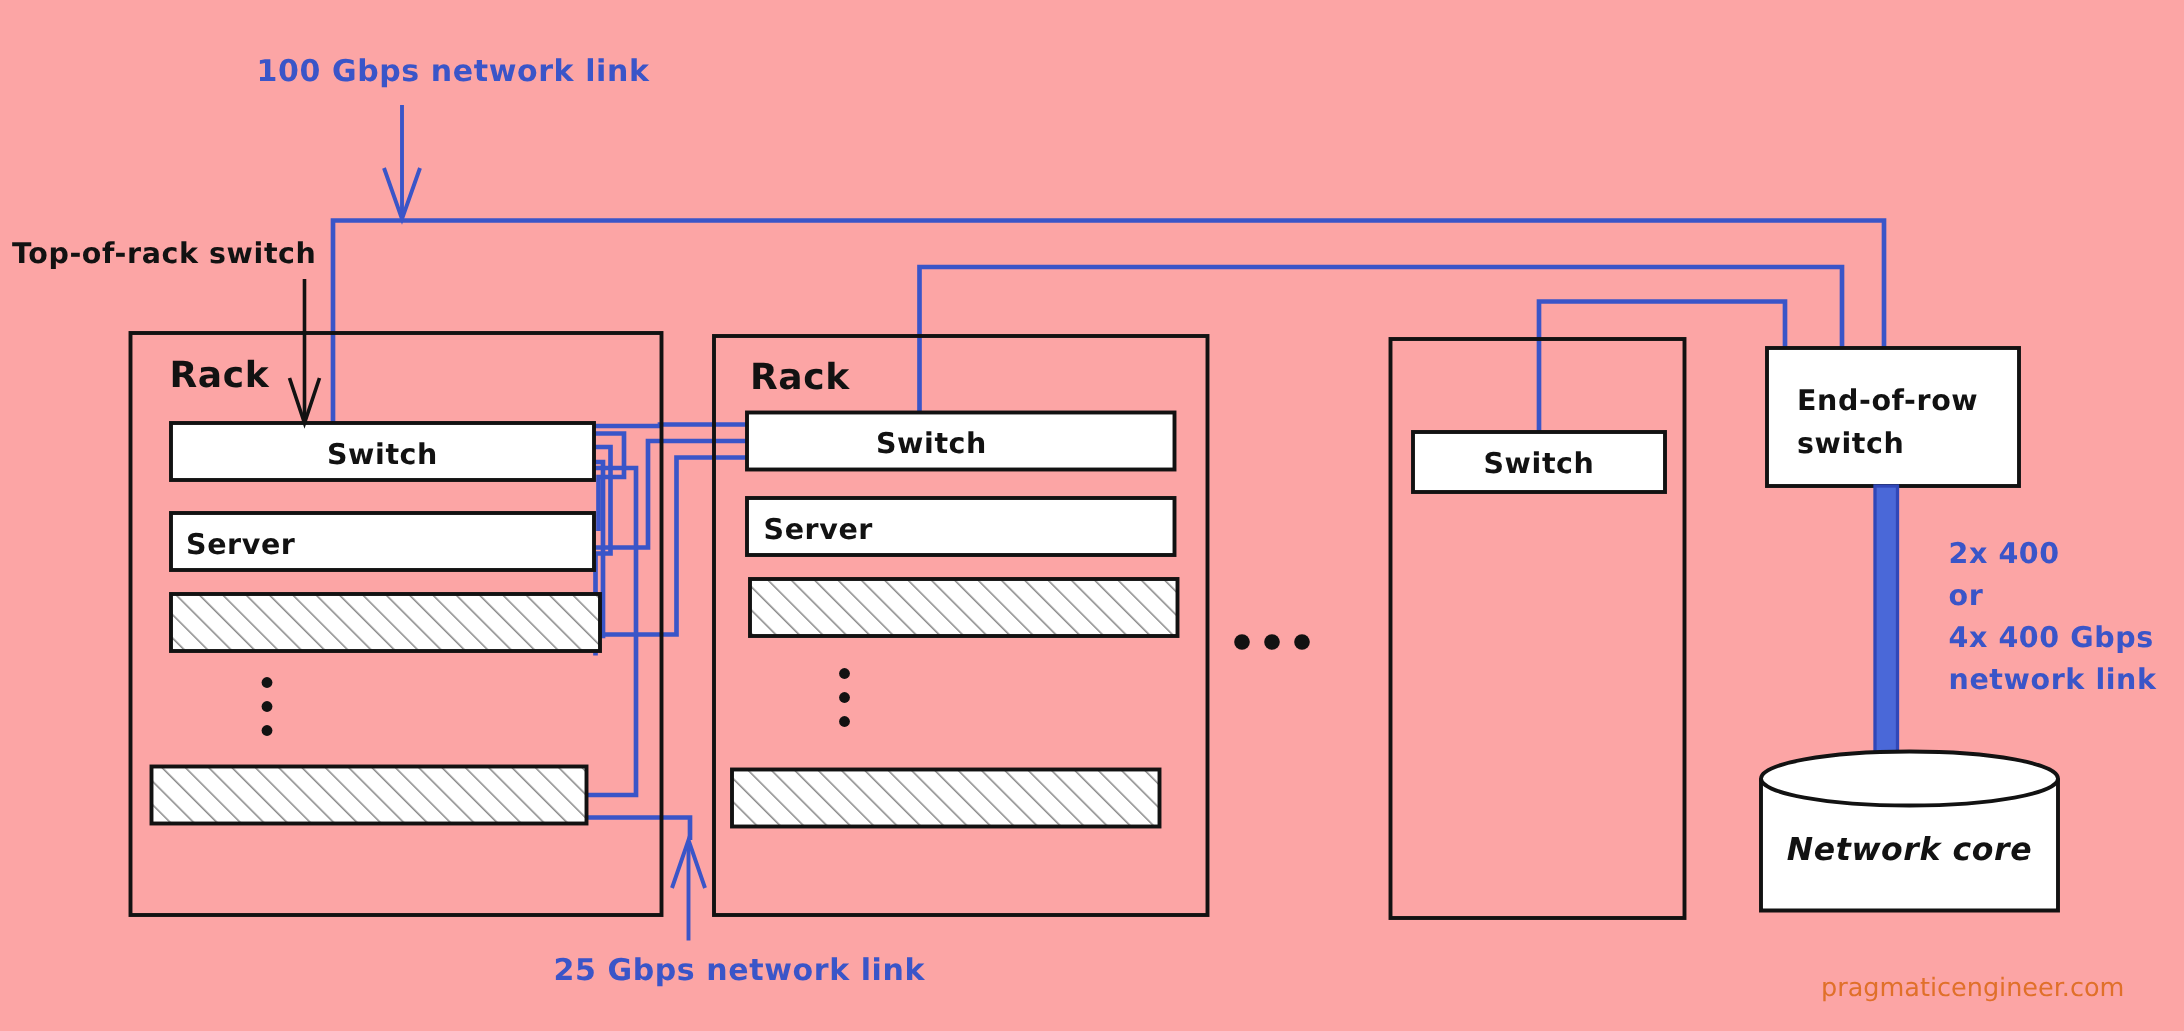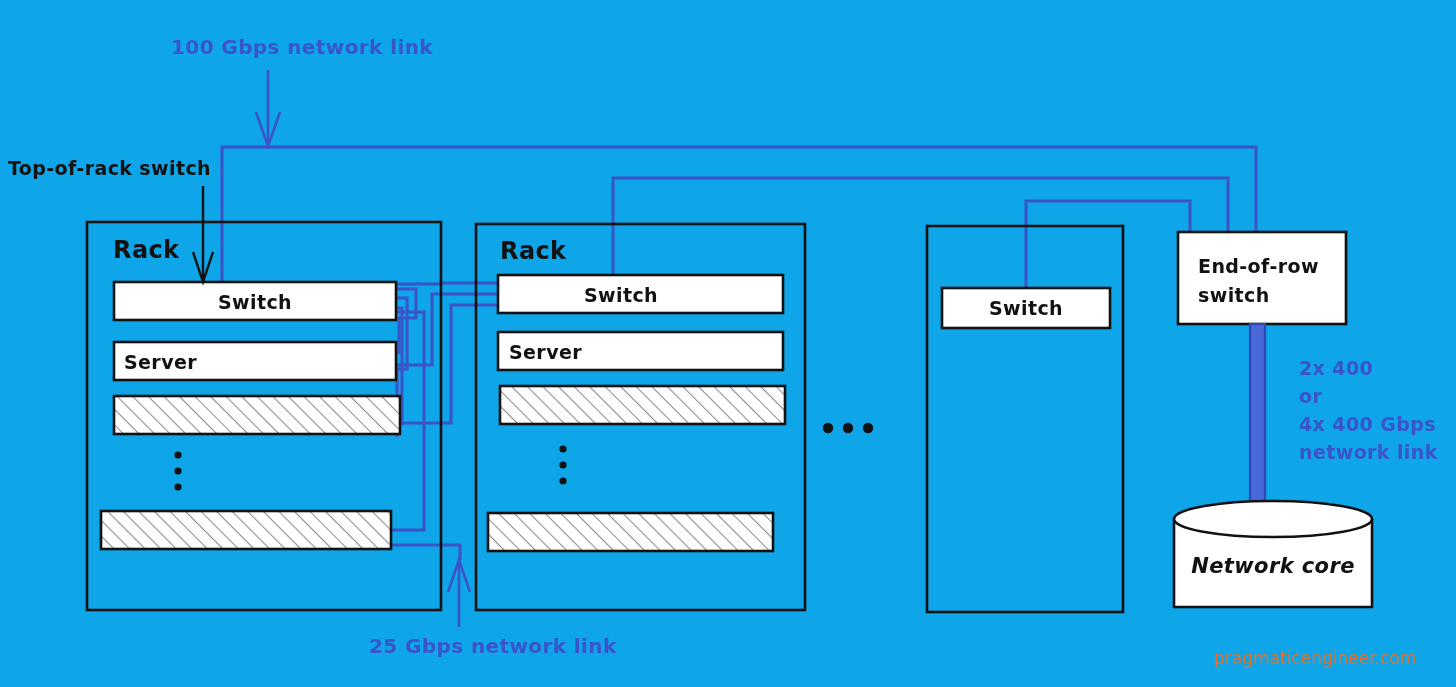--- a/index.html
+++ b/index.html
@@ -8,21 +8,21 @@
     padding: 0;
     background: #ffffff;
   }
   body {
     font-family: "DejaVu Sans", sans-serif;
   }
   #canvas {
     position: relative;
     width: 1456px;
     height: 687px;
-    background: #0ea5e9;
+    background: #fca5a5;
     overflow: hidden;
   }
   #canvas svg.layer {
     position: absolute;
     left: 0;
     top: 0;
     width: 1456px;
     height: 687px;
   }
   

